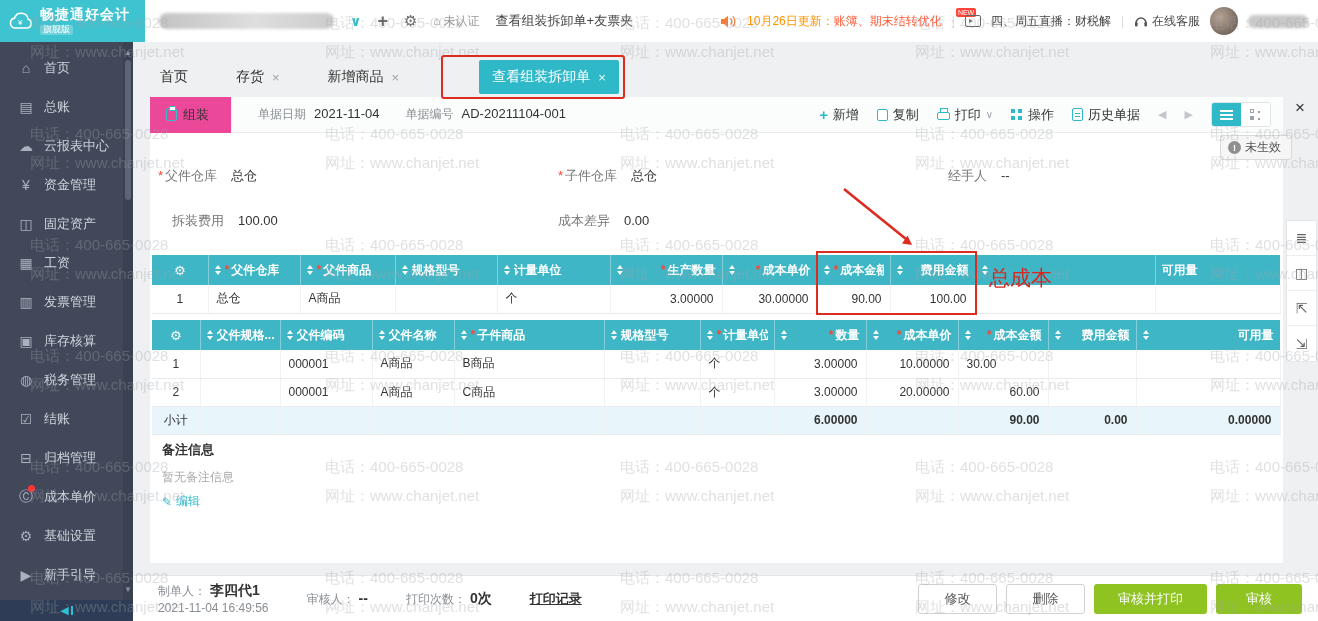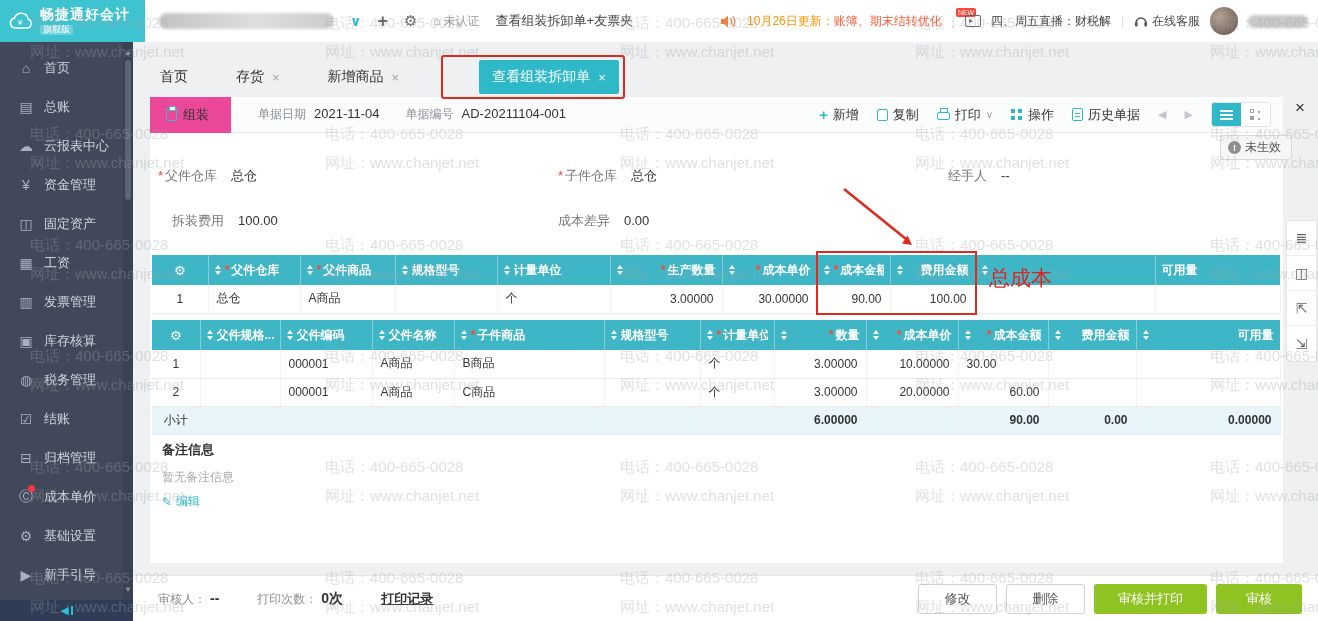--- a/index.html
+++ b/index.html
@@ -677,20 +677,27 @@
   </div>
 
   <div class="rstrip">
       <div class="rtool">≣</div>
       <div class="rtool">◫</div>
       <div class="rtool">⇱</div>
       <div class="rtool">⇲</div>
     </div>
 
   <div class="footer">
+    <span class="creator-block">
+      <span class="creator-line">
+        <span class="fglabel">制单人：</span>
+        <span class="fgvalue">李四代1</span>
+      </span>
+      <span class="created-at">2021-11-04 16:49:56</span>
+    </span>
     <span class="fgroup">
       <span class="fglabel">审核人：</span>
       <span class="fgvalue">--</span>
     </span>
     <span class="fgroup">
       <span class="fglabel">打印次数：</span>
       <span class="fgvalue">0次</span>
     </span>
     <span class="print-log">打印记录</span>
     <span class="fbtns">

